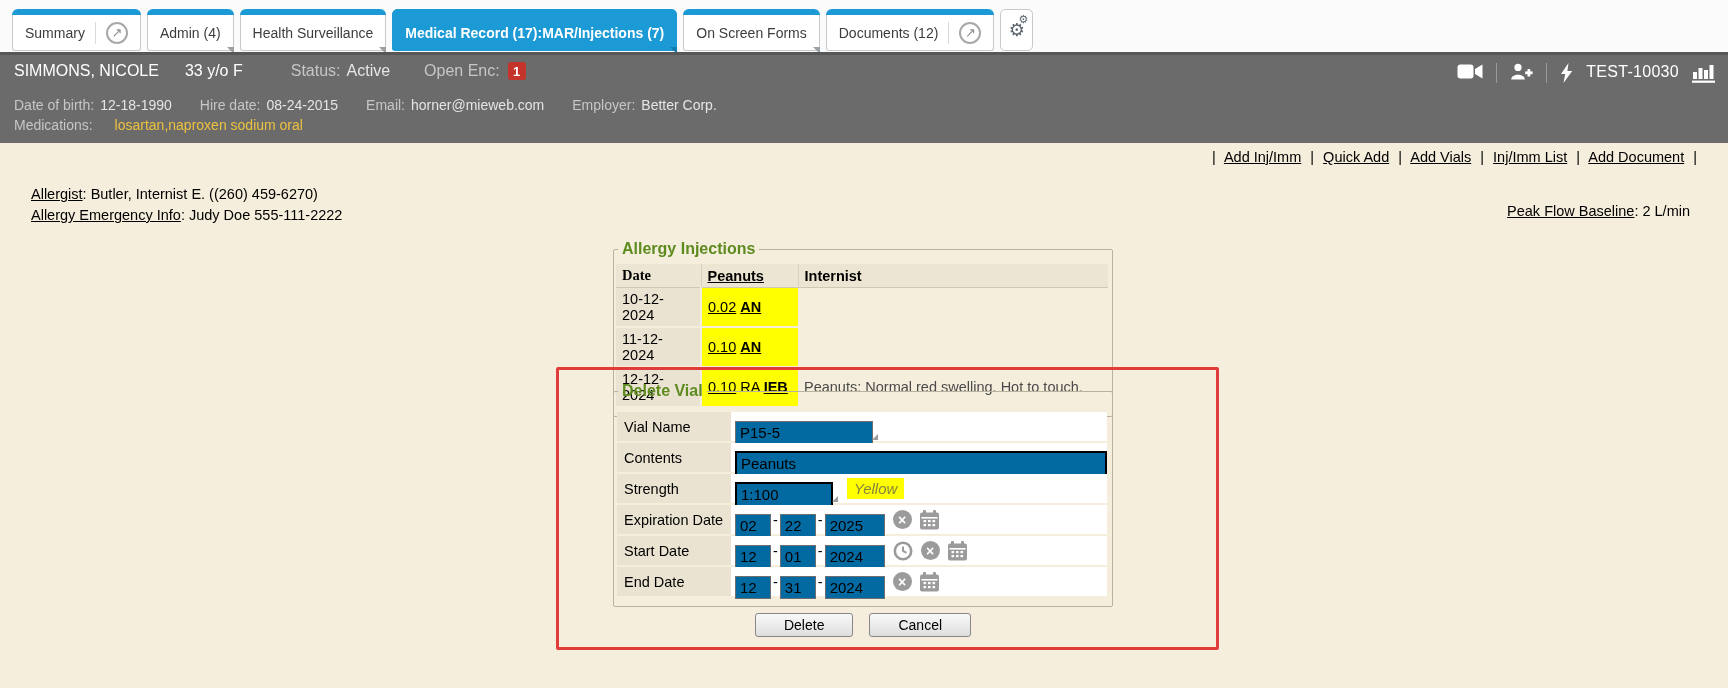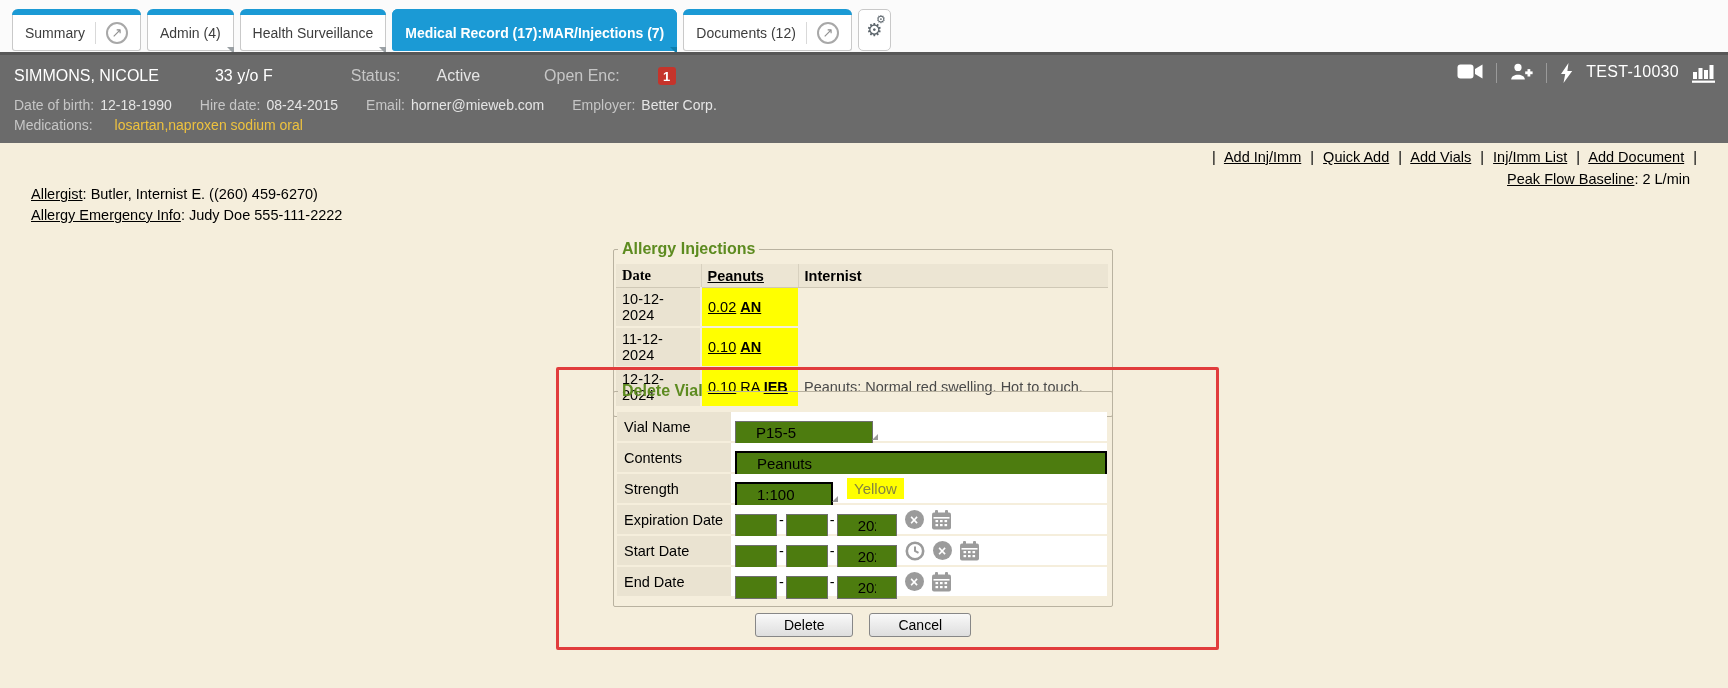--- a/index.html
+++ b/index.html
@@ -19,39 +19,39 @@
   .tab .tab-popout{margin-left:10px;padding-left:10px;border-left:1px solid #d9d9d9;display:flex;align-items:center;}
   .popout-circle{width:22px;height:22px;border:2px solid #a8a8a8;border-radius:50%;color:#8f8f8f;
        display:inline-flex;align-items:center;justify-content:center;font-size:13px;line-height:1;}
   .gear-btn{position:relative;background:#fff;border:1px solid #c9c9c9;border-radius:5px;width:33px;
        display:flex;align-items:center;justify-content:center;cursor:pointer;}
   .gear-big{font-size:18px;color:#5d666d;line-height:1;}
   .gear-small{position:absolute;top:4px;right:4px;font-size:11px;color:#5d666d;line-height:1;}
 
   
   .grayband{position:absolute;top:52px;left:0;width:1728px;height:91px;background:#6b6b6b;border-top:3px solid #575757;color:#fff;}
-  .band-row1{position:absolute;left:14px;top:7px;height:28px;display:flex;align-items:center;font-size:16px;gap:30px;}
+  .band-row1{position:absolute;left:14px;top:7px;height:28px;display:flex;font-size:16px;}
   .band-row2{position:absolute;left:14px;top:40px;height:20px;display:flex;align-items:center;font-size:14px;}
   .band-row3{position:absolute;left:14px;top:62px;height:20px;display:flex;align-items:flex-start;font-size:14px;}
   .band-label{color:#c6c6c6;}
   .band-value{color:#e5e5e5;margin-left:6px;}
   .enc-badge{display:inline-flex;align-items:center;justify-content:center;width:18px;height:18px;margin-left:8px;
        background:#c5342b;color:#fff;font-weight:bold;font-size:13px;border-radius:3px;}
   .med-link{color:#eec23f;cursor:pointer;}
   .band-right{position:absolute;right:12px;top:8px;height:26px;display:flex;align-items:flex-start;gap:13px;}
   .band-divider{width:1px;height:20px;background:#9a9a9a;}
   .patient-id{font-size:16px;color:#fff;letter-spacing:.3px;}
   .band-icon{display:inline-flex;align-items:center;cursor:pointer;}
 
   
   .content{position:absolute;top:143px;left:0;width:1728px;height:545px;background:#f5eedc;font-size:14.5px;color:#000;}
   .action-links{position:absolute;top:6px;right:26px;white-space:nowrap;}
   .action-links .sep{margin:0 5px;}
   .tlink{color:#000;text-decoration:underline;cursor:pointer;}
-  .peak-flow{position:absolute;top:28px;right:38px;white-space:nowrap;}
+  .peak-flow{position:absolute;top:60px;right:38px;white-space:nowrap;}
   .contact{position:absolute;left:31px;top:41px;line-height:21px;}
 
   fieldset{position:absolute;border:1px solid #b9b2a0;border-radius:2px;margin:0;padding:6px 4px 8px 2px;background:transparent;}
   legend{font-weight:bold;font-size:16px;color:#5d8b20;padding:0 4px;margin-left:2px;}
   .inj-fieldset{left:613px;top:97px;width:500px;}
   .inj-table{border-collapse:collapse;width:100%;font-size:14.5px;}
   .inj-table th{background:#ece5d3;text-align:left;font-weight:bold;padding:3px 6px;
        border-right:1px solid #d8d1bf;border-bottom:1px solid #cfc8b6;}
   .inj-table th:last-child{border-right:none;}
   .th-date{width:85px;font-family:Liberation Serif, serif;} .th-pea{width:97px;}
@@ -61,32 +61,32 @@
   .td-com{color:#4a4a4a;white-space:nowrap;}
   .dose-link{text-decoration:underline;cursor:pointer;}
   .code-link{text-decoration:underline;font-weight:bold;cursor:pointer;}
 
   .red-rect{position:absolute;left:556px;top:224px;width:663px;height:283px;border:3px solid #e13c3c;border-radius:2px;pointer-events:none;}
 
   .delete-fieldset{left:613px;top:239px;width:500px;padding-top:12px;}
   .form-row{display:flex;height:29px;margin:0 1px 2px 1px;}
   .form-label{width:114px;background:#eae3d1;display:flex;align-items:center;padding-left:7px;flex:none;}
   .form-value{flex:1;background:#fff;display:flex;align-items:center;padding-left:4px;position:relative;}
-  .ti{height:23px;border:1px solid #6f6f6f;background:#4d7c0f;font-size:15px;padding:0 20px;color:#000;margin-top:12px;}
+  .ti{height:23px;border:1px solid #6f6f6f;background:#0369a1;font-size:15px;padding:0 4px;color:#000;margin-top:12px;}
   .ti-vial{width:138px;}
   .ti-contents{width:372px;height:25px;border:2px solid #000;}
   .ti-strength{width:98px;height:25px;border:2px solid #000;}
   .grip{width:0;height:0;border-bottom:6px solid #9b9b9b;border-left:6px solid transparent;align-self:flex-end;margin:0 0 1px -1px;}
   .ti-mm,.ti-dd{width:36px;} .ti-yy{width:60px;}
   .dsep{margin:0 2px;color:#000;}
   .icon-clear{width:19px;height:19px;border-radius:50%;background:#9b9b9b;color:#fff;display:inline-flex;
        align-items:center;justify-content:center;font-weight:bold;font-size:14px;line-height:1;margin-left:8px;cursor:pointer;flex:none;}
   .icon-cal{margin-left:7px;display:inline-flex;cursor:pointer;flex:none;}
   .icon-clock{margin-left:8px;display:inline-flex;cursor:pointer;flex:none;}
-  .strength-badge{background:#ffff00;color:#85853f;font-size:15px;padding:2px 7px;margin-left:9px;}
+  .strength-badge{background:#ffff00;color:#85853f;font-size:15px;padding:2px 7px;margin-left:9px;font-style:italic;}
 
   .form-buttons{position:absolute;left:613px;top:470px;width:500px;text-align:center;}
   .btn{font-size:14px;color:#000;padding:3px 28px;margin:0 6px;border:1px solid #878787;border-radius:3px;
        background:linear-gradient(#f9f9f9,#dedede);cursor:pointer;}
 </style>
 </head>
 <body>
 
 <div class="app">
 
@@ -101,20 +101,24 @@
       <div class="tab">
         <span>Admin (4)</span>
         <span class="fold"></span>
       </div>
       <div class="tab">
         <span>Health Surveillance</span>
         <span class="fold"></span>
       </div>
       <div class="tab active">
         <span>Medical Record (17):MAR/Injections (7)</span>
+        <span class="fold"></span>
+      </div>
+      <div class="tab">
+        <span>On Screen Forms</span>
         <span class="fold"></span>
       </div>
       <div class="tab">
         <span>Documents (12)</span>
         <span class="tab-popout">
           <span class="popout-circle">↗</span>
         </span>
       </div>
       <div class="gear-btn">
         <span class="gear-big">⚙</span>

